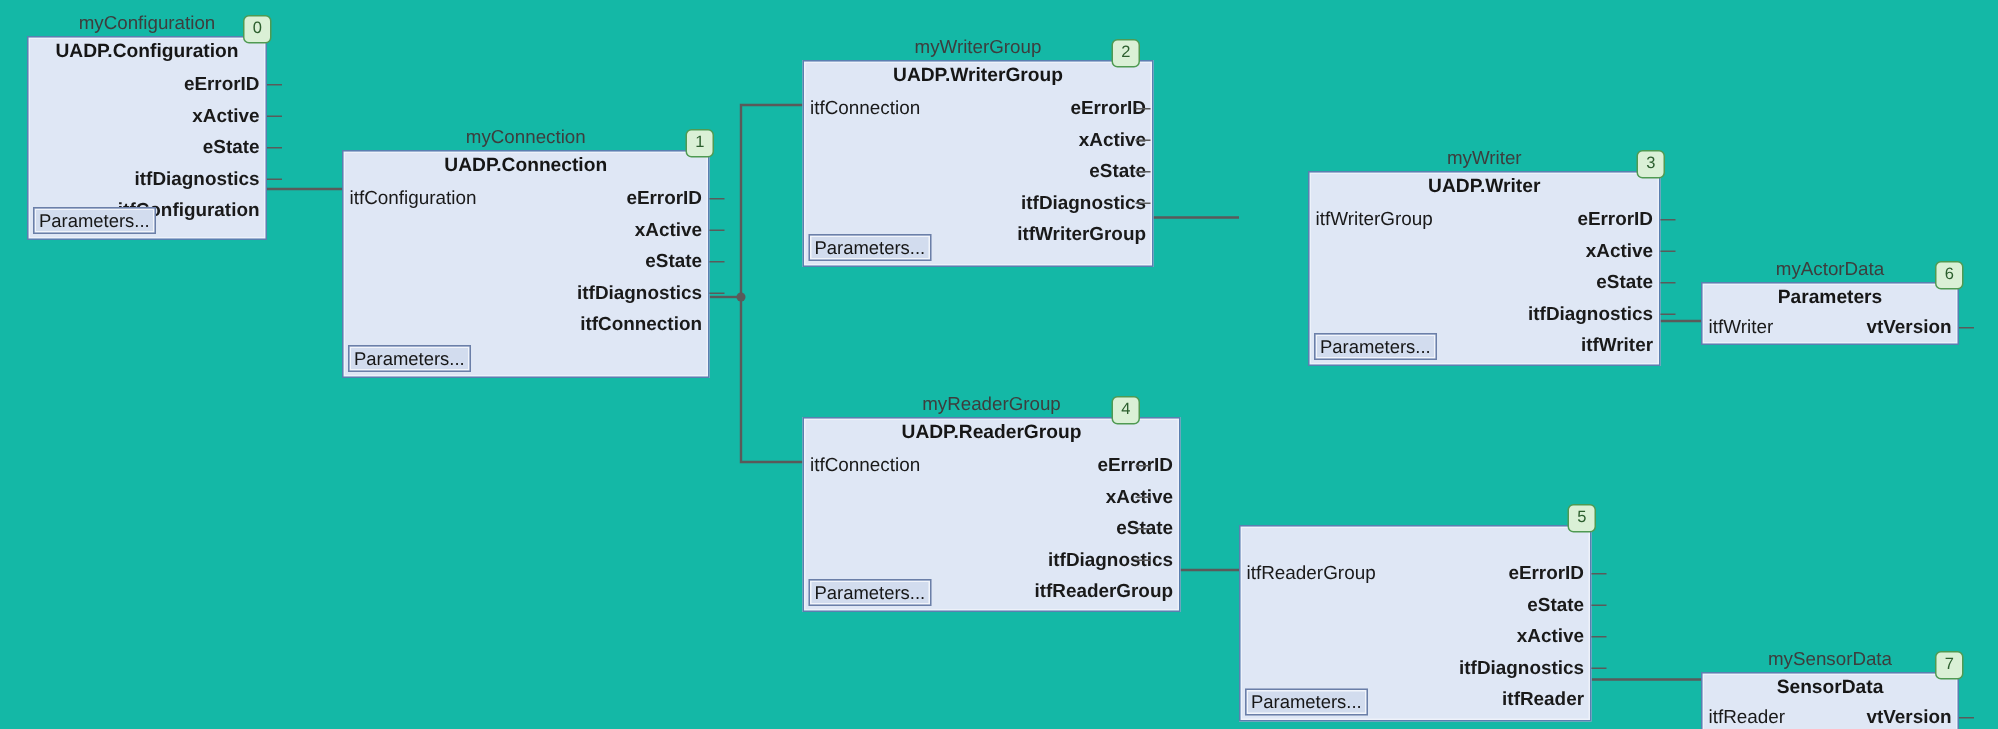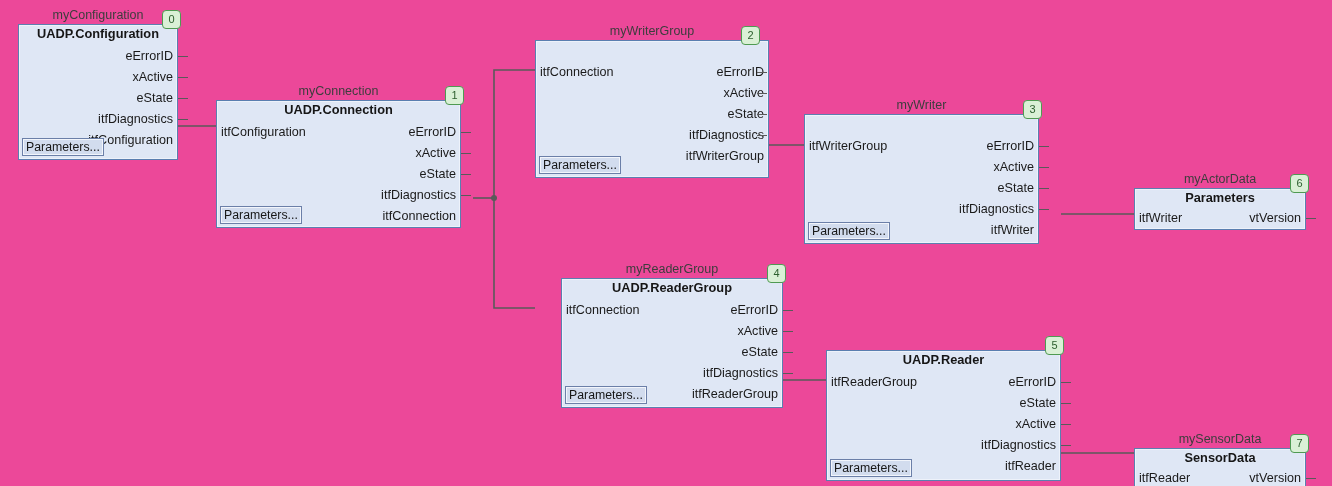--- a/index.html
+++ b/index.html
@@ -9,21 +9,21 @@
     background: #ffffff;
   }
   body {
     font-family: "Liberation Sans", sans-serif;
     -webkit-font-smoothing: antialiased;
   }
   #canvas {
     position: relative;
     width: 1332px;
     height: 486px;
-    background: #ec4899;
+    background: #14b8a6;
     overflow: hidden;
   }
   
   #wires {
     position: absolute;
     left: 0; top: 0;
     width: 1332px;
     height: 486px;
     pointer-events: none;
   }
@@ -83,21 +83,21 @@
   
   .pin {
     position: absolute;
     height: 16px;
     line-height: 16px;
     font-size: 12.6px;
     color: #1a1a1a;
     white-space: nowrap;
   }
   .pin.in  { left: 5px;  text-align: left; }
-  .pin.out { right: 5px; text-align: right; }
+  .pin.out { right: 5px; text-align: right; font-weight: bold; }
 
   
   .stub {
     position: absolute;
     height: 0;
     border-top: 1.3px solid #5a5a5a;
   }
   
   .param-btn {
     position: absolute;
@@ -140,56 +140,58 @@
         <div class="stub" style="left: 160px; width: 10px; top: 32px;"></div>
         <div class="pin out" style="top: 45px;">xActive</div>
         <div class="stub" style="left: 160px; width: 10px; top: 53px;"></div>
         <div class="pin out" style="top: 66px;">eState</div>
         <div class="stub" style="left: 160px; width: 10px; top: 74px;"></div>
         <div class="pin out" style="top: 87px;">itfDiagnostics</div>
         <div class="stub" style="left: 160px; width: 10px; top: 95px;"></div>
         <div class="pin out" style="top: 108px;">itfConfiguration</div>
         <div class="param-btn" style="left: 4px; bottom: 4px; position: absolute;">Parameters...</div>
       </div>
-      <div class="fb" style="left: 216px; top: 100px; width: 245px; height: 128px;">
+      <div class="fb" style="left: 228px; top: 100px; width: 245px; height: 152px;">
         <div class="fb-instance">myConnection</div>
         <div class="fb-body"></div>
         <div class="fb-type">UADP.Connection</div>
         <div class="fb-badge" style="left: 229px; top: -14px;">1</div>
         <div class="pin in" style="top: 24px;">itfConfiguration</div>
         <div class="pin out" style="top: 24px;">eErrorID</div>
         <div class="stub" style="left: 245px; width: 10px; top: 32px;"></div>
         <div class="pin out" style="top: 45px;">xActive</div>
         <div class="stub" style="left: 245px; width: 10px; top: 53px;"></div>
         <div class="pin out" style="top: 66px;">eState</div>
         <div class="stub" style="left: 245px; width: 10px; top: 74px;"></div>
         <div class="pin out" style="top: 87px;">itfDiagnostics</div>
         <div class="stub" style="left: 245px; width: 10px; top: 95px;"></div>
         <div class="pin out" style="top: 108px;">itfConnection</div>
         <div class="param-btn" style="left: 4px; bottom: 4px; position: absolute;">Parameters...</div>
       </div>
       <div class="fb" style="left: 535px; top: 40px; width: 234px; height: 138px;">
         <div class="fb-instance">myWriterGroup</div>
         <div class="fb-body"></div>
+        <div class="fb-type">UADP.WriterGroup</div>
         <div class="fb-badge" style="left: 206px; top: -14px;">2</div>
         <div class="pin in" style="top: 24px;">itfConnection</div>
         <div class="pin out" style="top: 24px;">eErrorID</div>
         <div class="stub" style="left: 222px; width: 10px; top: 32px;"></div>
         <div class="pin out" style="top: 45px;">xActive</div>
         <div class="stub" style="left: 222px; width: 10px; top: 53px;"></div>
         <div class="pin out" style="top: 66px;">eState</div>
         <div class="stub" style="left: 222px; width: 10px; top: 74px;"></div>
         <div class="pin out" style="top: 87px;">itfDiagnostics</div>
         <div class="stub" style="left: 222px; width: 10px; top: 95px;"></div>
         <div class="pin out" style="top: 108px;">itfWriterGroup</div>
         <div class="param-btn" style="left: 4px; bottom: 4px; position: absolute;">Parameters...</div>
       </div>
-      <div class="fb" style="left: 804px; top: 114px; width: 235px; height: 130px;">
+      <div class="fb" style="left: 872px; top: 114px; width: 235px; height: 130px;">
         <div class="fb-instance">myWriter</div>
         <div class="fb-body"></div>
+        <div class="fb-type">UADP.Writer</div>
         <div class="fb-badge" style="left: 219px; top: -14px;">3</div>
         <div class="pin in" style="top: 24px;">itfWriterGroup</div>
         <div class="pin out" style="top: 24px;">eErrorID</div>
         <div class="stub" style="left: 235px; width: 10px; top: 32px;"></div>
         <div class="pin out" style="top: 45px;">xActive</div>
         <div class="stub" style="left: 235px; width: 10px; top: 53px;"></div>
         <div class="pin out" style="top: 66px;">eState</div>
         <div class="stub" style="left: 235px; width: 10px; top: 74px;"></div>
         <div class="pin out" style="top: 87px;">itfDiagnostics</div>
         <div class="stub" style="left: 235px; width: 10px; top: 95px;"></div>
@@ -198,40 +200,39 @@
       </div>
       <div class="fb" style="left: 1134px; top: 188px; width: 172px; height: 42px;">
         <div class="fb-instance">myActorData</div>
         <div class="fb-body"></div>
         <div class="fb-type">Parameters</div>
         <div class="fb-badge" style="left: 156px; top: -14px;">6</div>
         <div class="pin in" style="top: 22px;">itfWriter</div>
         <div class="pin out" style="top: 22px;">vtVersion</div>
         <div class="stub" style="left: 172px; width: 10px; top: 30px;"></div>
       </div>
-      <div class="fb" style="left: 561px; top: 278px; width: 222px; height: 130px; border-radius: 31px;">
+      <div class="fb" style="left: 535px; top: 278px; width: 252px; height: 130px; border-radius: 31px;">
         <div class="fb-instance">myReaderGroup</div>
         <div class="fb-body"></div>
         <div class="fb-type">UADP.ReaderGroup</div>
         <div class="fb-badge" style="left: 206px; top: -14px;">4</div>
         <div class="pin in" style="top: 24px;">itfConnection</div>
         <div class="pin out" style="top: 24px;">eErrorID</div>
         <div class="stub" style="left: 222px; width: 10px; top: 32px;"></div>
         <div class="pin out" style="top: 45px;">xActive</div>
         <div class="stub" style="left: 222px; width: 10px; top: 53px;"></div>
         <div class="pin out" style="top: 66px;">eState</div>
         <div class="stub" style="left: 222px; width: 10px; top: 74px;"></div>
         <div class="pin out" style="top: 87px;">itfDiagnostics</div>
         <div class="stub" style="left: 222px; width: 10px; top: 95px;"></div>
         <div class="pin out" style="top: 108px;">itfReaderGroup</div>
         <div class="param-btn" style="left: 4px; bottom: 4px; position: absolute;">Parameters...</div>
       </div>
       <div class="fb" style="left: 826px; top: 350px; width: 235px; height: 131px;">
         <div class="fb-body"></div>
-        <div class="fb-type">UADP.Reader</div>
         <div class="fb-badge" style="left: 219px; top: -14px;">5</div>
         <div class="pin in" style="top: 24px;">itfReaderGroup</div>
         <div class="pin out" style="top: 24px;">eErrorID</div>
         <div class="stub" style="left: 235px; width: 10px; top: 32px;"></div>
         <div class="pin out" style="top: 45px;">eState</div>
         <div class="stub" style="left: 235px; width: 10px; top: 53px;"></div>
         <div class="pin out" style="top: 66px;">xActive</div>
         <div class="stub" style="left: 235px; width: 10px; top: 74px;"></div>
         <div class="pin out" style="top: 87px;">itfDiagnostics</div>
         <div class="stub" style="left: 235px; width: 10px; top: 95px;"></div>

